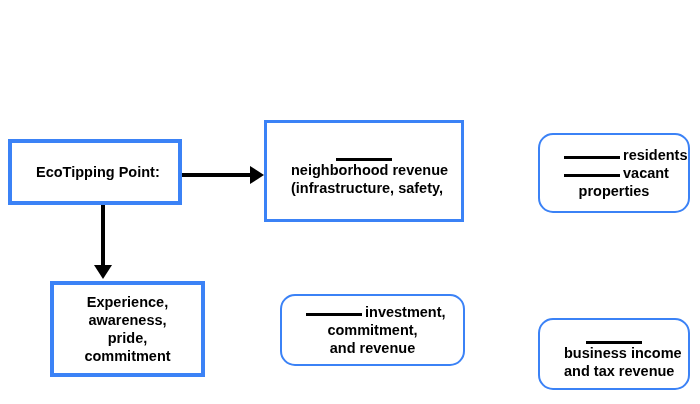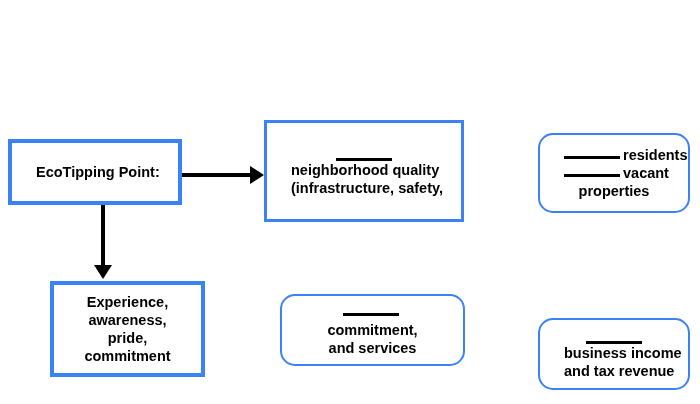--- a/index.html
+++ b/index.html
@@ -108,41 +108,41 @@
 
   <div class="conn-v" style="left:101px; top:205px; height:62px;"></div>
   <div class="arrowhead-down" style="left:94px; top:265px;"></div>
 
   <div class="node thick left-align" style="left:8px; top:139px; width:174px; height:66px;">
     <span class="tline">EcoTipping Point:</span>
   </div>
 
   <div class="node thin" style="left:264px; top:120px; width:200px; height:102px;">
     <span class="blank-row"><span class="blank"></span></span>
-    <span class="tline">neighborhood quality</span>
+    <span class="tline">neighborhood revenue</span>
     <span class="tline">(infrastructure, safety,</span>
   </div>
 
   <div class="node hair" style="left:538px; top:133px; width:152px; height:80px;">
     <span class="tline"><span class="blank"></span><span>residents</span></span>
     <span class="tline"><span class="blank"></span><span>vacant</span></span>
     <span class="tline">properties</span>
   </div>
 
   <div class="node thick" style="left:25px; top:281px; width:155px; height:96px;margin-left:25px;">
     <span class="tline">Experience,</span>
     <span class="tline">awareness,</span>
     <span class="tline">pride,</span>
     <span class="tline">commitment</span>
   </div>
 
   <div class="node hair" style="left:280px; top:294px; width:185px; height:72px;">
-    <span class="tline"><span class="blank"></span></span>
+    <span class="tline"><span class="blank"></span><span>investment,</span></span>
     <span class="tline">commitment,</span>
-    <span class="tline">and services</span>
+    <span class="tline">and revenue</span>
   </div>
 
   <div class="node hair" style="left:538px; top:294px; width:152px; height:72px;margin-top:24px;">
     <span class="blank-row"><span class="blank"></span></span>
     <span class="tline">business income</span>
     <span class="tline">and tax revenue</span>
   </div>
 
 </div>
 

